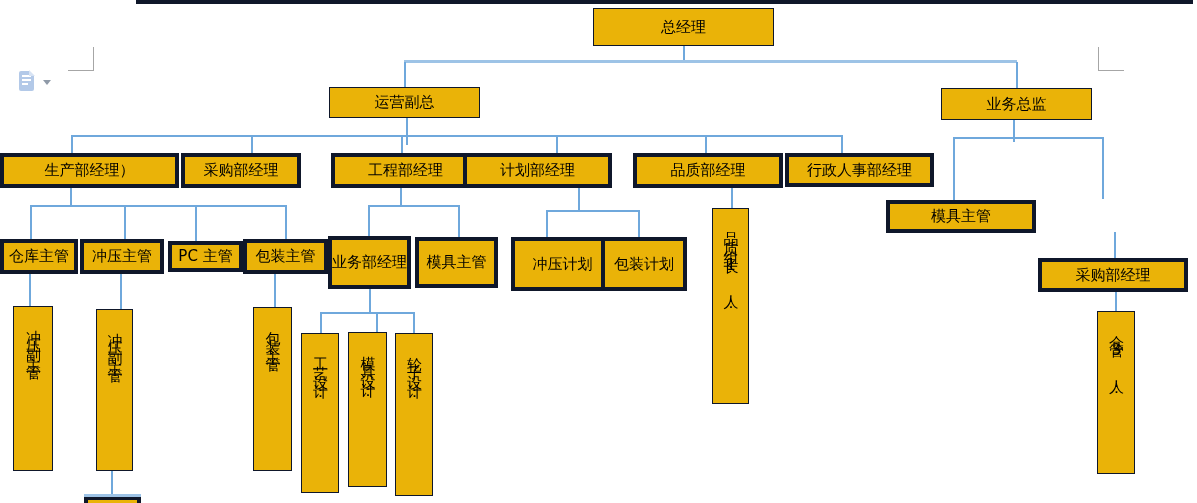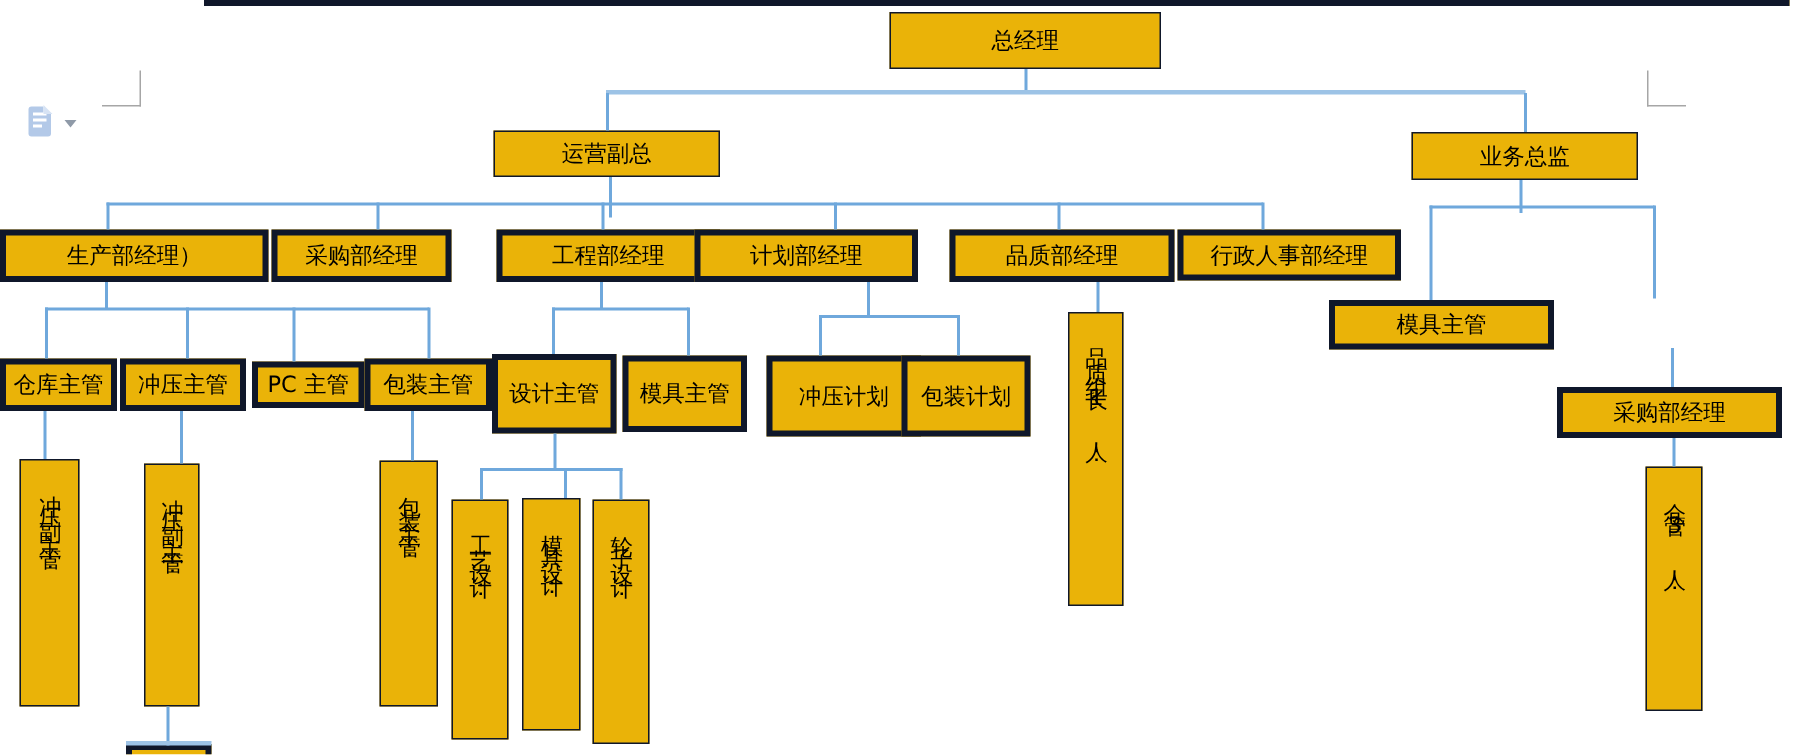--- a/index.html
+++ b/index.html
@@ -66,21 +66,21 @@
   <div class="box" style="left:785px;top:153px;width:149px;height:34px;">行政人事部经理</div>
 
   <div class="box" style="left:0px;top:239px;width:78px;height:35px;">仓库主管</div>
 
   <div class="box" style="left:80px;top:239px;width:84px;height:35px;">冲压主管</div>
 
   <div class="box" style="left:168px;top:241px;width:75px;height:31px;">PC 主管</div>
 
   <div class="box" style="left:243px;top:239px;width:85px;height:35px;">包装主管</div>
 
-  <div class="box" style="left:328px;top:236px;width:83px;height:53px;">设计主管</div>
+  <div class="box" style="left:328px;top:236px;width:83px;height:53px;">业务部经理</div>
 
   <div class="box" style="left:415px;top:237px;width:83px;height:51px;">模具主管</div>
 
   <div class="box" style="left:511px;top:237px;width:103px;height:54px;">冲压计划</div>
 
   <div class="box" style="left:601px;top:237px;width:86px;height:54px;">包装计划</div>
 
   <div class="box" style="left:886px;top:200px;width:150px;height:33px;">模具主管</div>
 
 

